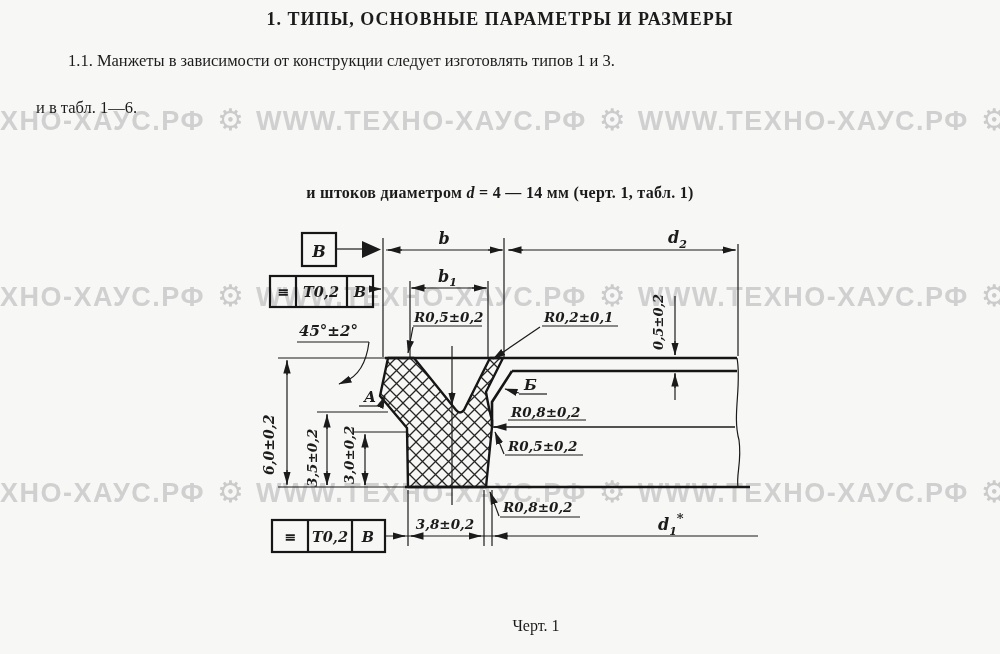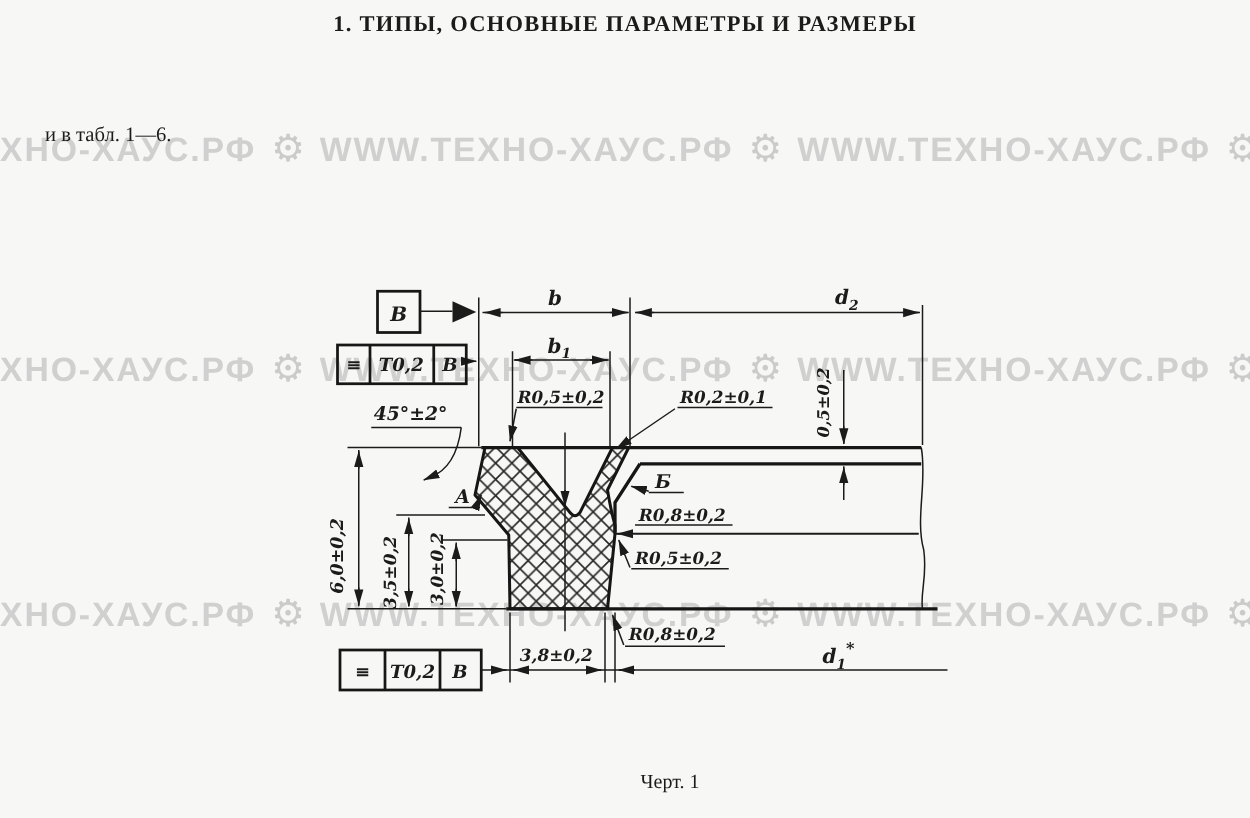--- a/index.html
+++ b/index.html
@@ -41,22 +41,26 @@
     <span>ХНО-ХАУС.РФ</span><span class="gear">⚙</span><span>WWW.ТЕХНО-ХАУС.РФ</span><span class="gear">⚙</span><span>WWW.ТЕХНО-ХАУС.РФ</span><span class="gear">⚙</span>
   </div>
   <div class="wmrow" style="top:278px;">
     <span>ХНО-ХАУС.РФ</span><span class="gear">⚙</span><span>WWW.ТЕХНО-ХАУС.РФ</span><span class="gear">⚙</span><span>WWW.ТЕХНО-ХАУС.РФ</span><span class="gear">⚙</span>
   </div>
   <div class="wmrow" style="top:474px;">
     <span>ХНО-ХАУС.РФ</span><span class="gear">⚙</span><span>WWW.ТЕХНО-ХАУС.РФ</span><span class="gear">⚙</span><span>WWW.ТЕХНО-ХАУС.РФ</span><span class="gear">⚙</span>
   </div>
 
   <div class="abs title">1. ТИПЫ, ОСНОВНЫЕ ПАРАМЕТРЫ И РАЗМЕРЫ</div>
+  <div class="abs p11">1.1.  Манжеты в зависимости от конструкции следует изготовлять типов 1 и 3.</div>
   <div class="abs p111b">и в табл. 1—6.</div>
 
+  <div class="abs sub" style="top:184px;">
+    <span>и штоков диаметром </span><span class="it">d</span><span> = 4 — 14 мм (черт. 1, табл. 1)</span>
+  </div>
 
   <svg class="abs" style="top:0;left:0;" width="1000" height="654" viewBox="0 0 1000 654">
     <defs>
       <marker id="ar" markerWidth="14" markerHeight="10" refX="12.5" refY="5" orient="auto" markerUnits="userSpaceOnUse">
         <path d="M0,1.3 L13,5 L0,8.7 Z" fill="#1b1b1b"></path>
       </marker>
       <pattern id="hatch" patternUnits="userSpaceOnUse" width="13" height="13">
         <path d="M0,13 L13,0 M0,0 L13,13" stroke="#262626" stroke-width="1.3" fill="none"></path>
       </pattern>
     </defs>

